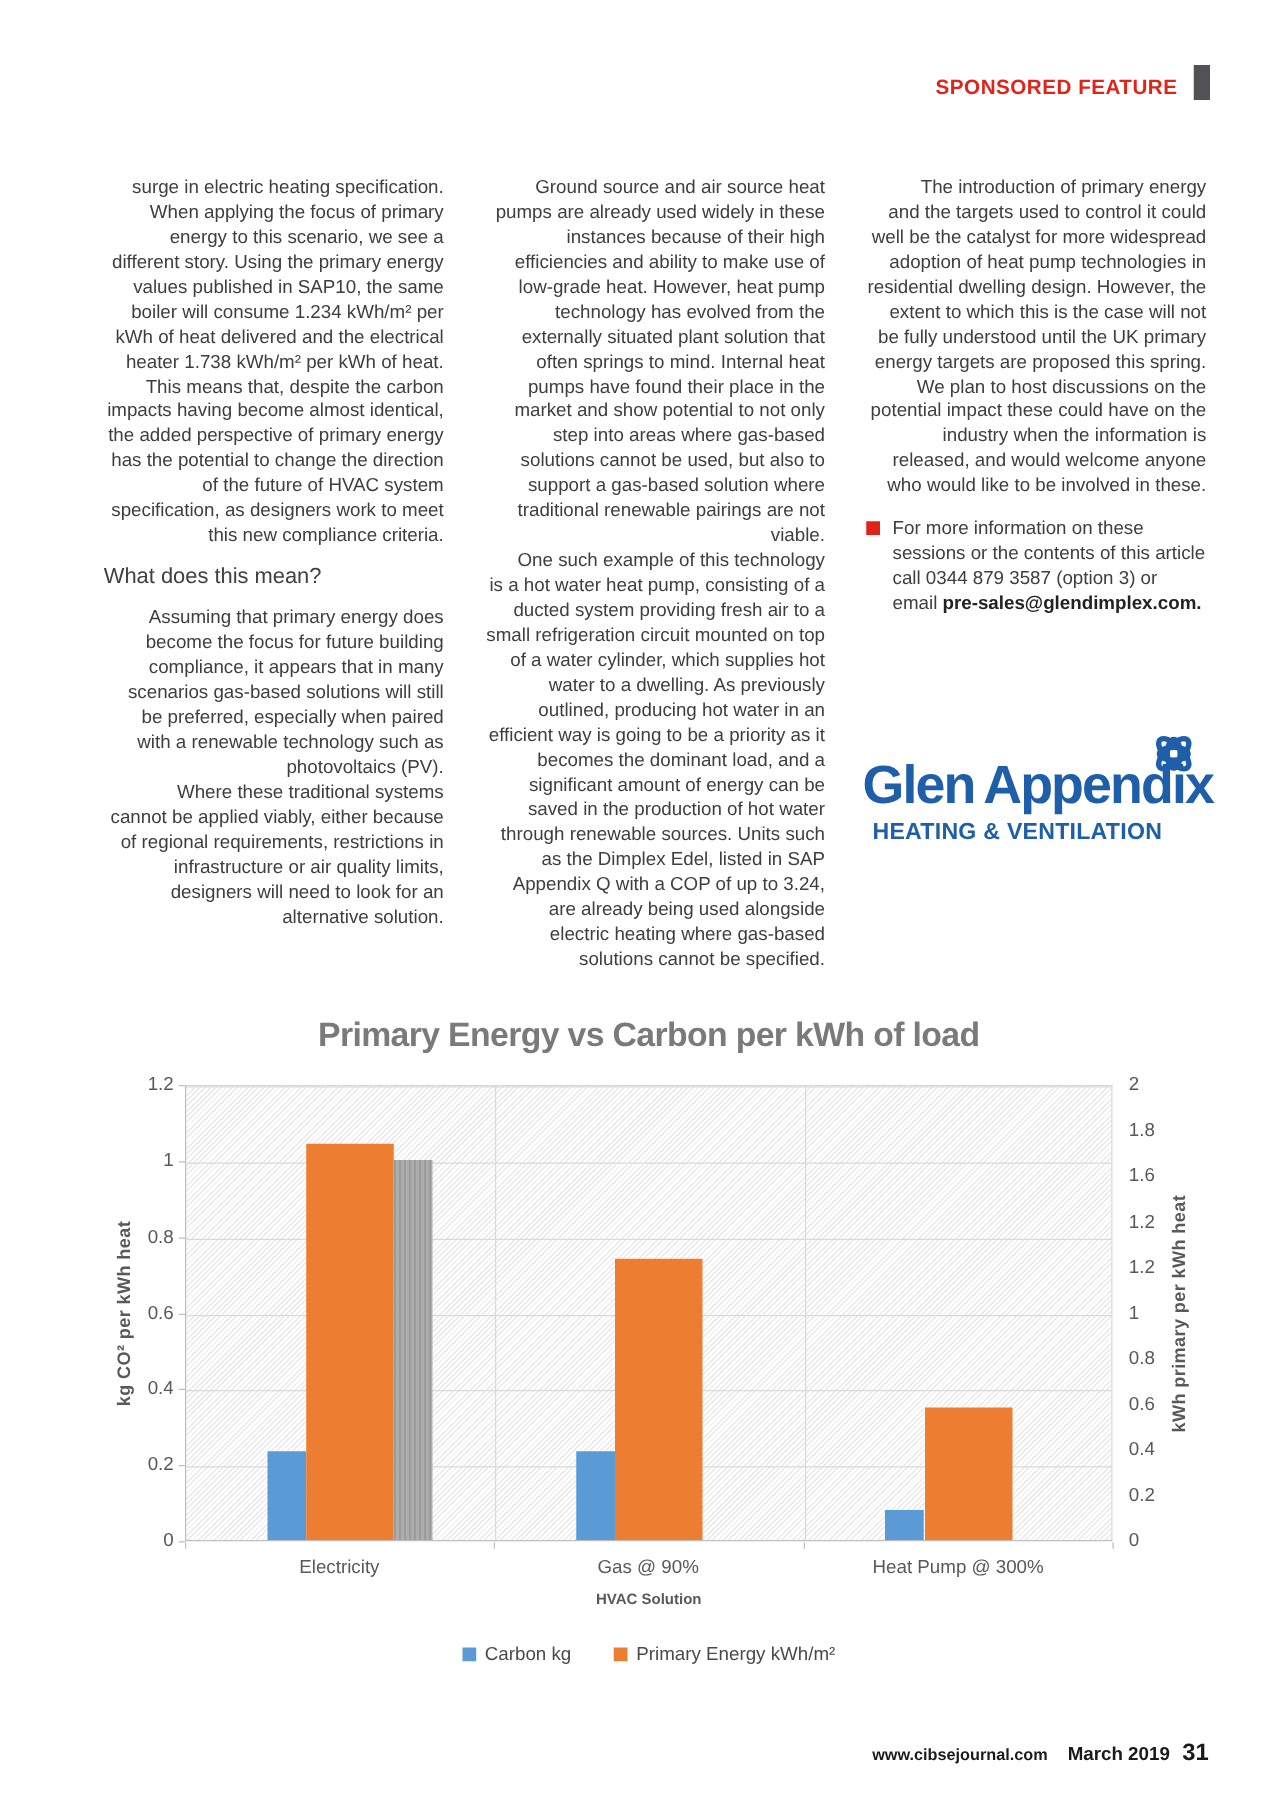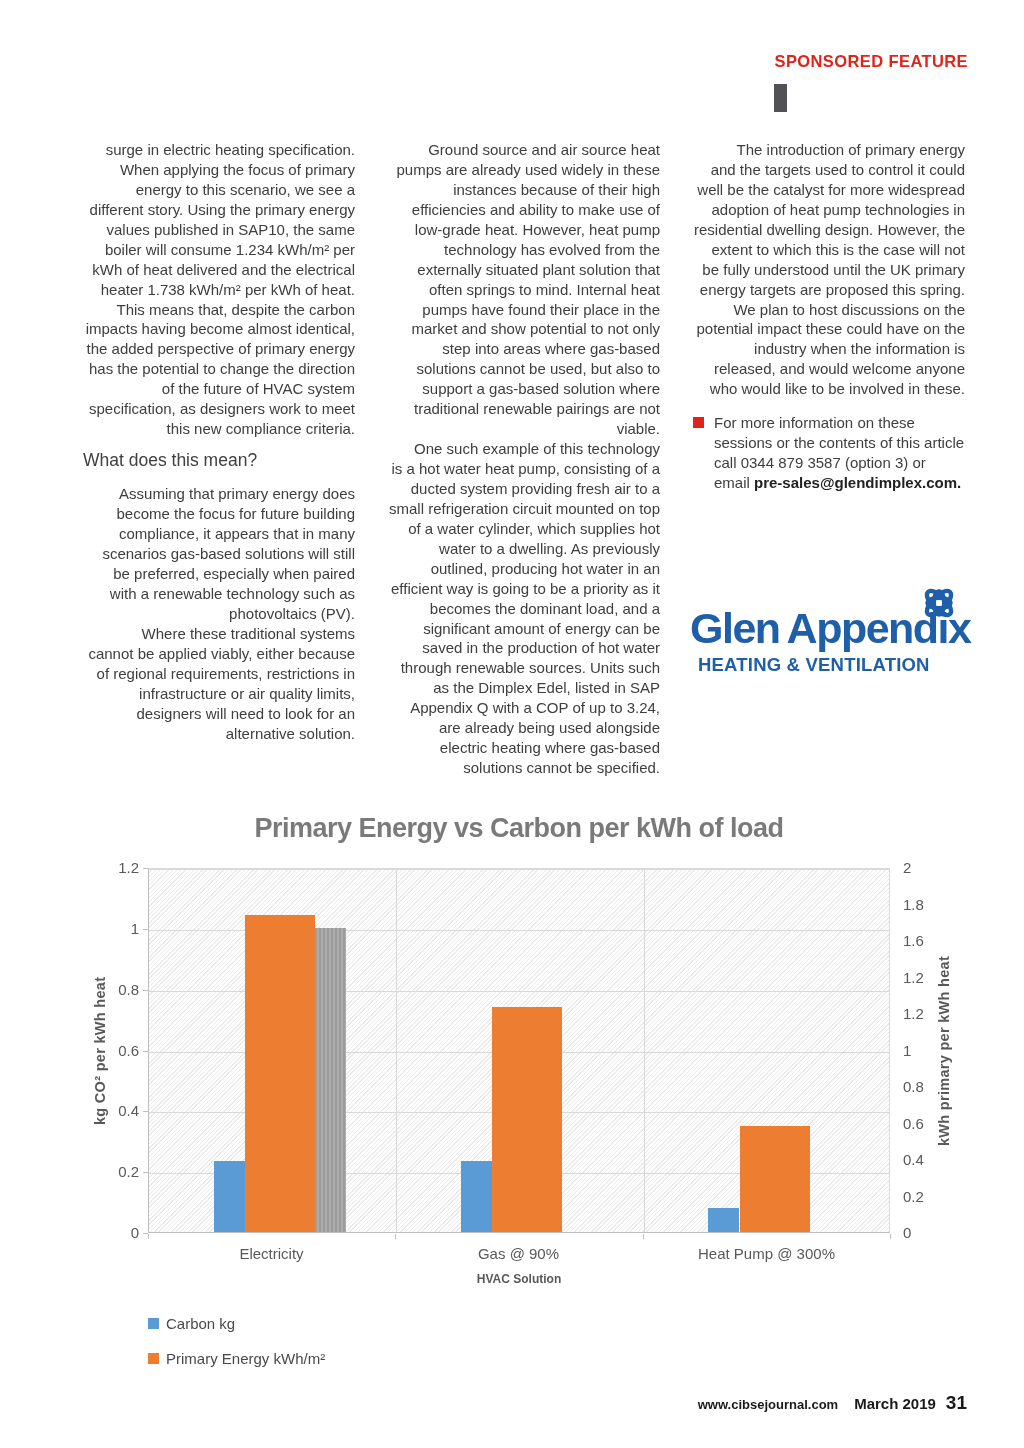--- a/index.html
+++ b/index.html
@@ -2,21 +2,21 @@
 <html><head>
 <meta charset="utf-8">
 <style>
   * { margin:0; padding:0; box-sizing:border-box; }
   html,body { background:#fff; }
   body {
     position:relative; width:1024px; height:1448px;
     font-family:"Liberation Sans", sans-serif; color:#3f3f3f; overflow:hidden;
   }
   
-  .sf-header { position:absolute; top:52px; right:56px; display:flex; align-items:flex-start; gap:13px;flex-direction:column; }
+  .sf-header { position:absolute; top:52px; right:56px; display:flex; align-items:flex-end; gap:13px; }
   .sf-label { color:#e2231a; font-weight:bold; font-size:16.5px; letter-spacing:0.4px; }
   .sf-bar { width:13px; height:28px; background:#515156; }
   
   .columns { position:absolute; left:83px; top:140px; width:882px; display:flex; gap:33px; }
   .col { width:272px; font-size:15px; line-height:1.33; color:#3e3e3e; }
   .col p { text-align:right; }
   .col p.indent { text-indent:16px; }
   .col h2 { font-size:17.5px; font-weight:normal; color:#404040; margin-top:10px; margin-bottom:12px; }
   .note { display:flex; margin-top:14px; }
   .note .bullet { width:11px; height:11px; background:#e2231a; flex:0 0 11px; margin-top:4px; margin-right:10px; }
@@ -40,21 +40,21 @@
   .ytick-left { position:absolute; width:46px; text-align:right; font-size:15px; color:#595959; }
   .ytick-right { position:absolute; left:818px; text-align:left; font-size:15px; color:#595959; }
   .tickmark-left { position:absolute; width:5px; height:1px; background:#bfbfbf; left:58px; }
   .tickmark-bottom { position:absolute; width:1px; height:5px; background:#bfbfbf; }
   .axis-title-left { position:absolute; left:4px; top:73px; height:365px; width:22px; display:flex; align-items:center; justify-content:center;
                      writing-mode:vertical-rl; transform:rotate(180deg); font-size:14.5px; font-weight:bold; color:#595959; letter-spacing:0.3px; }
   .axis-title-right { position:absolute; left:848px; top:73px; height:365px; width:22px; display:flex; align-items:center; justify-content:center;
                       writing-mode:vertical-rl; transform:rotate(180deg); font-size:14.5px; font-weight:bold; color:#595959; letter-spacing:0.3px; }
   .xlabel-cat { position:absolute; top:450px; text-align:center; font-size:15px; color:#595959; }
   .xaxis-title { position:absolute; left:63px; top:477px; width:742px; text-align:center; font-size:12px; font-weight:bold; color:#595959; }
-  .legend { position:absolute; left:63px; top:520px; width:742px; display:flex; justify-content:center; gap:18px;flex-direction:column; }
+  .legend { position:absolute; left:63px; top:520px; width:742px; display:flex; justify-content:center; gap:34px; }
   .legend-item { display:flex; align-items:center; gap:7px; font-size:15px; color:#4a4a4a; }
   .legend-swatch { width:11px; height:11px; display:inline-block; }
   
   .footer { position:absolute; top:1392px; right:57px; display:flex; align-items:baseline; color:#1a1a1a; }
   .footer .site { font-weight:bold; font-size:13px; }
   .footer .issue { font-weight:bold; font-size:15px; margin-left:16px; }
   .footer .pagenum { font-weight:bold; font-size:19px; margin-left:10px; }
 </style>
 </head>
 <body>

